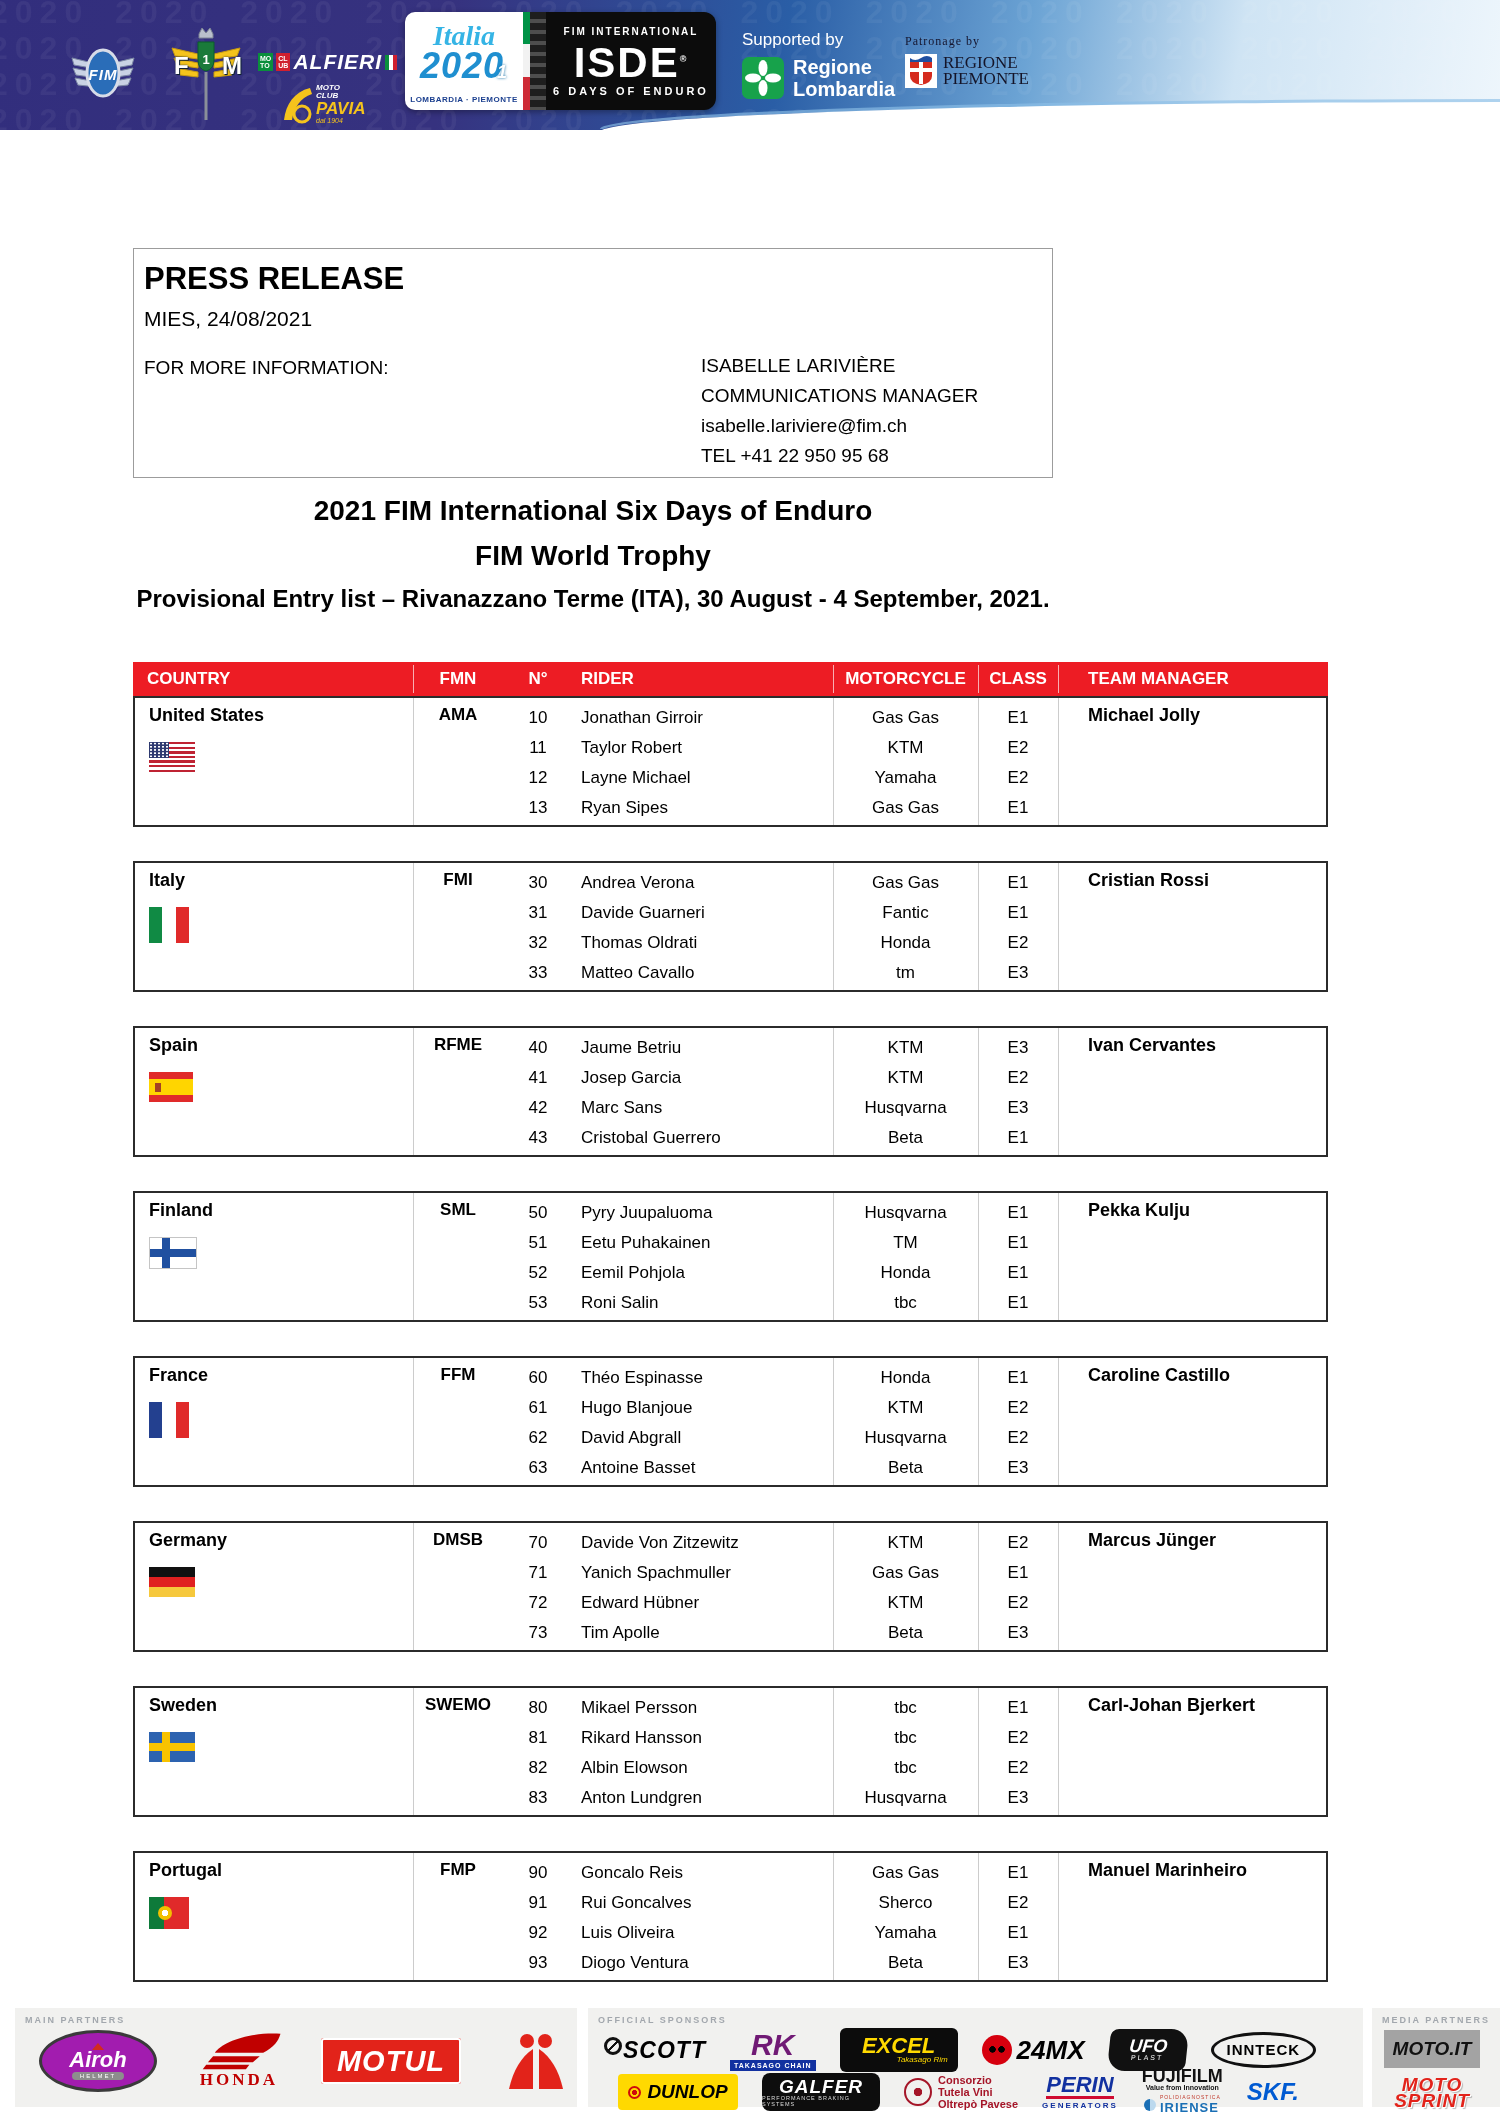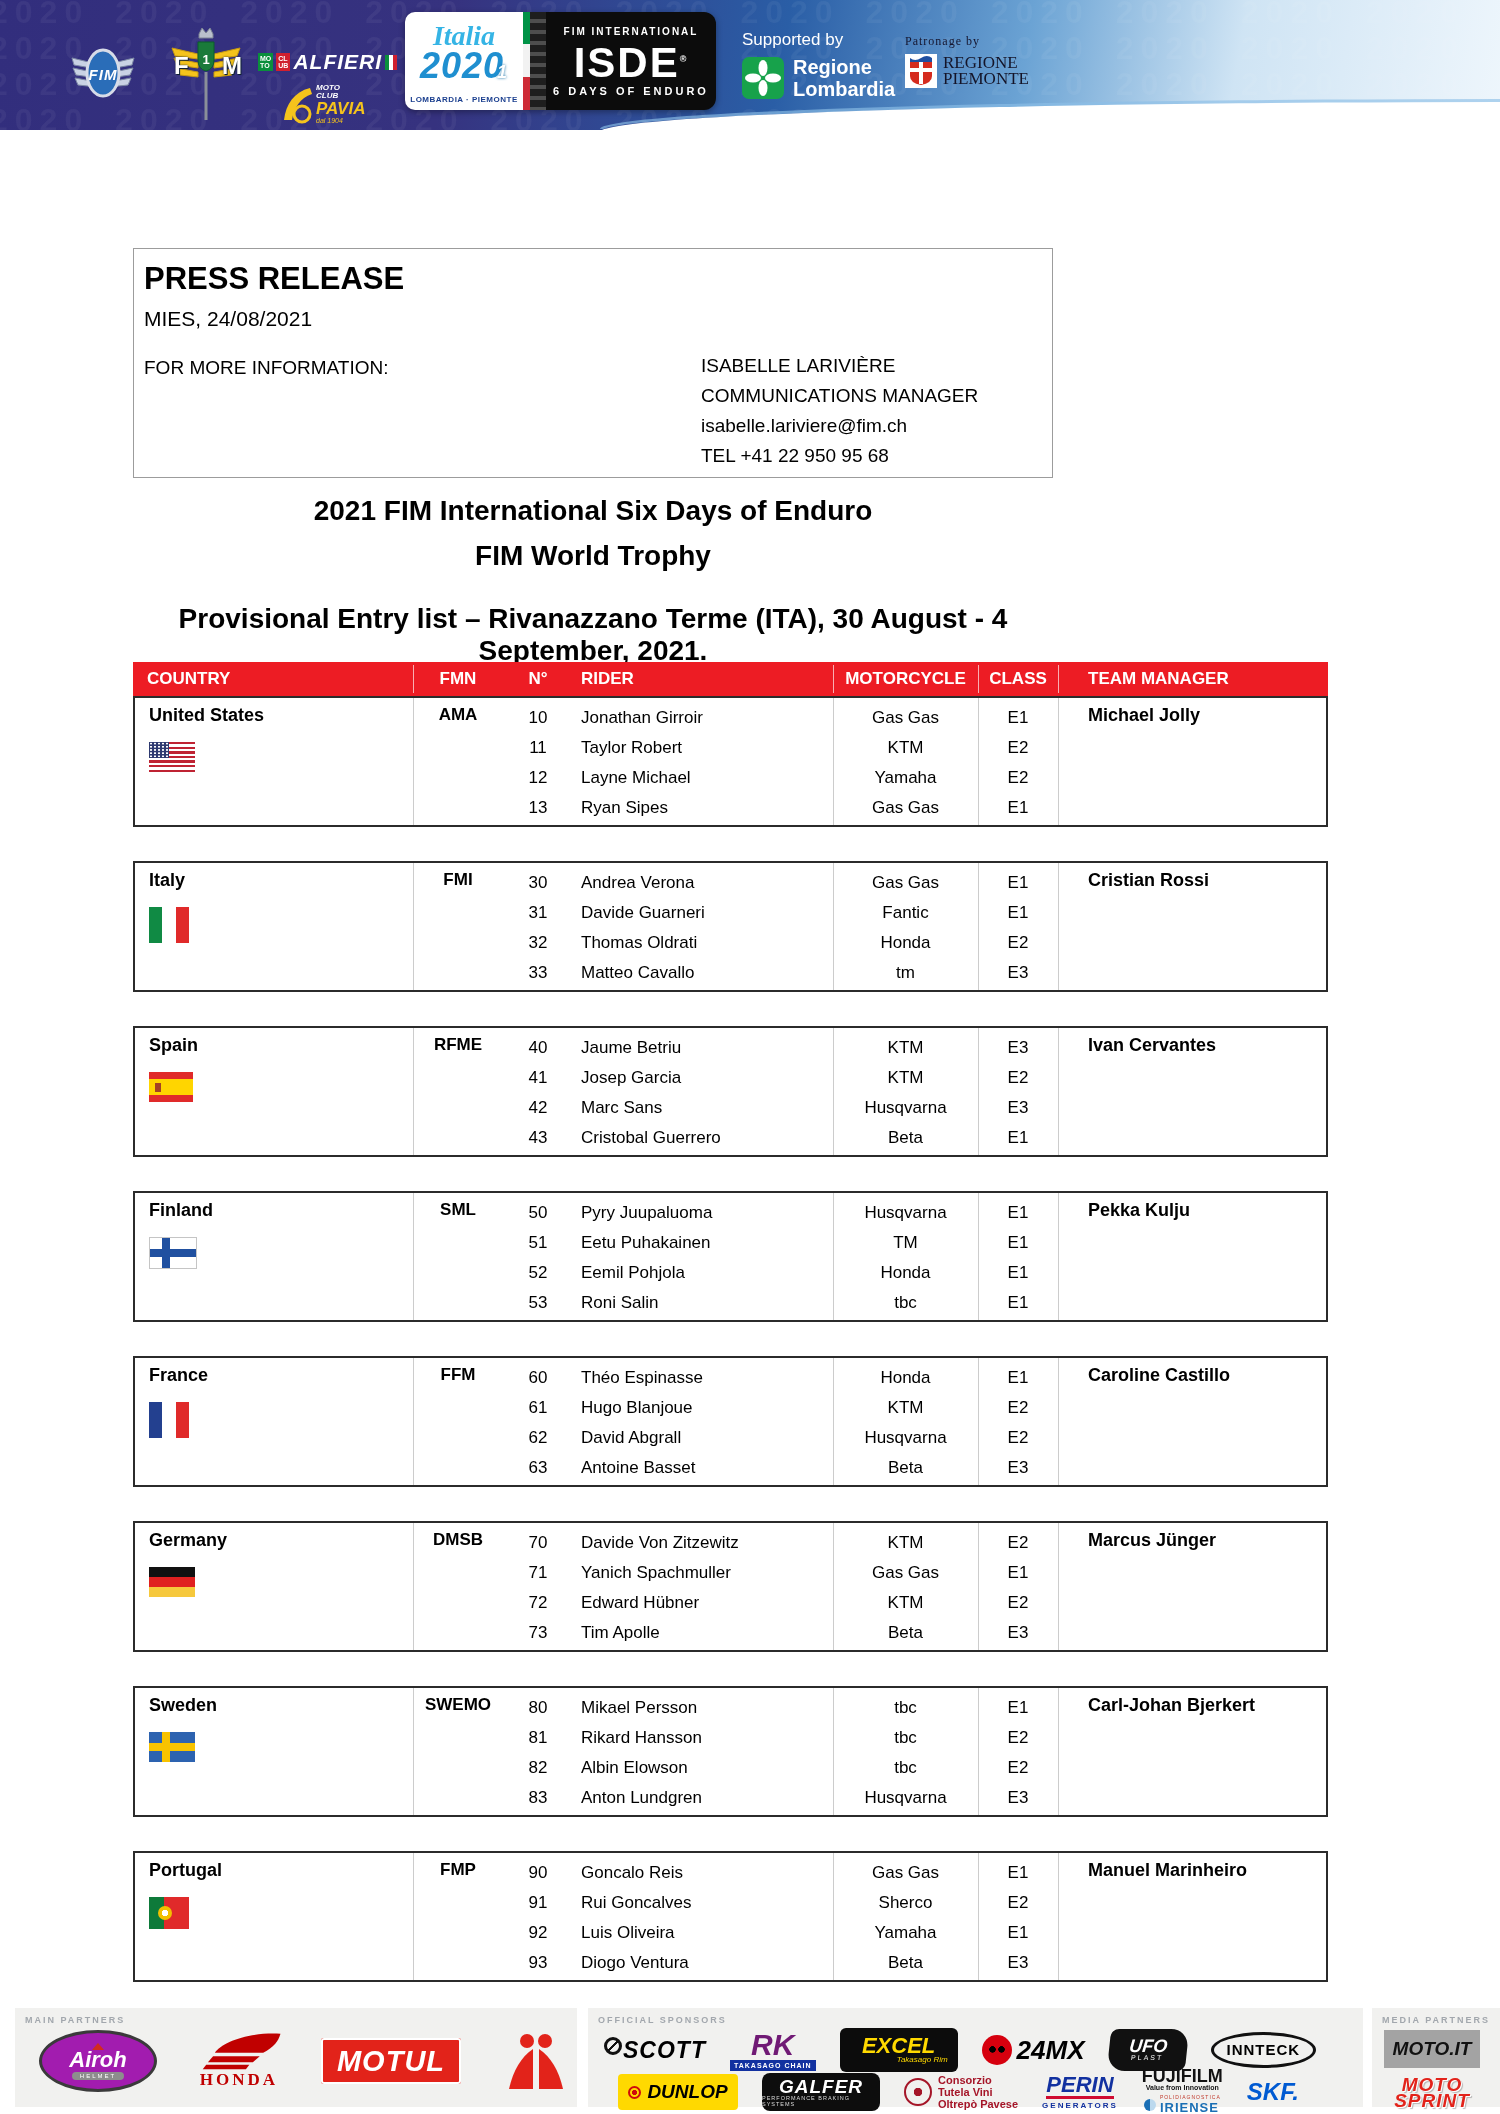--- a/index.html
+++ b/index.html
@@ -67,21 +67,21 @@
     border:1px solid #9c9c9c;box-sizing:border-box;}
   .pr-title{position:absolute;left:10px;top:12px;font-size:31px;font-weight:800;}
   .pr-date{position:absolute;left:10px;top:58px;font-size:21px;}
   .pr-info{position:absolute;left:10px;top:108px;font-size:19px;}
   .pr-contact{position:absolute;left:567px;top:102px;font-size:19px;line-height:30px;}
   .pr-contact div{white-space:nowrap;}
 
   
   .heading{position:absolute;left:133px;top:494px;width:920px;text-align:center;}
   .h-line{font-size:28px;font-weight:bold;line-height:34px;margin:0 0 11px 0;}
-  .h-sub{font-size:28px;font-weight:bold;margin-top:30px;}
+  .h-sub{font-size:24px;font-weight:bold;margin-top:12px;}
 
   
   .entry-table{position:absolute;left:133px;top:662px;width:1195px;}
   .thead{position:relative;height:34px;background:#ed1c24;color:#fff;font-weight:bold;font-size:17px;}
   .thead .hc{position:absolute;top:0;height:34px;line-height:34px;box-sizing:border-box;}
   .hc.c-country{left:0;width:280px;padding-left:14px;}
   .hc.c-fmn{left:280px;width:90px;text-align:center;}
   .hc.c-num{left:370px;width:70px;text-align:center;}
   .hc.c-rider{left:440px;width:260px;padding-left:8px;}
   .hc.c-moto{left:700px;width:145px;text-align:center;}

